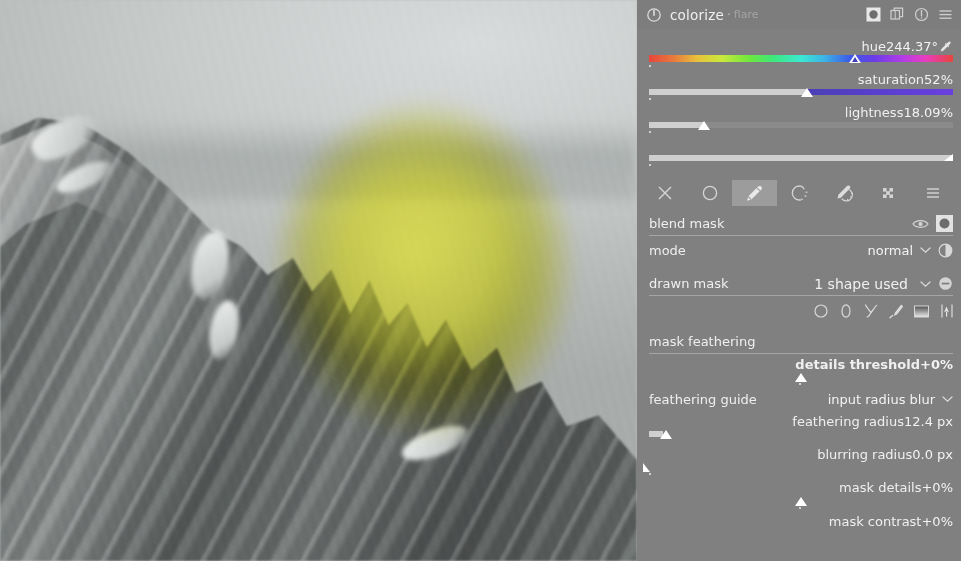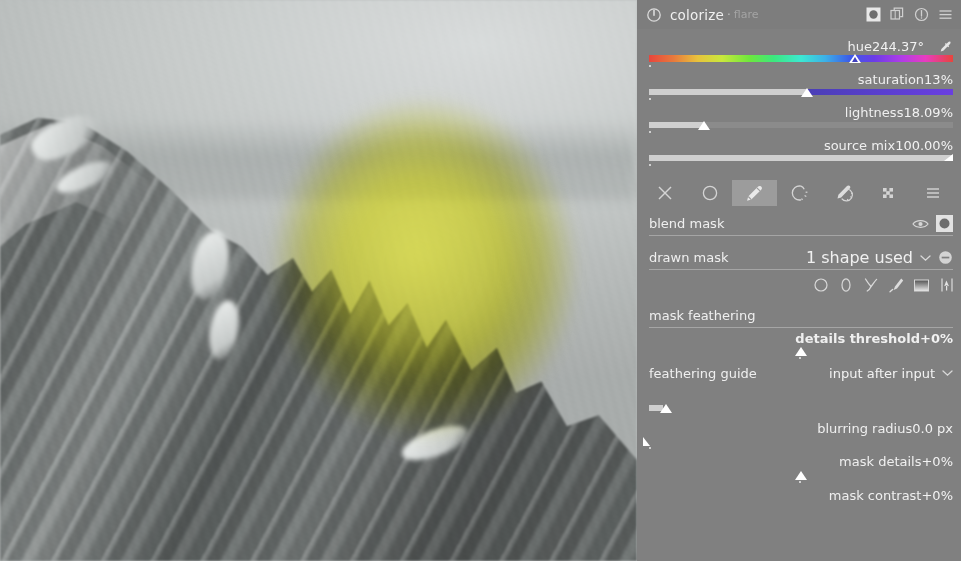--- a/index.html
+++ b/index.html
@@ -213,21 +213,21 @@
   .sec-row {
     display: flex; align-items: center;
     height: 22px;
     margin: 6px 8px 0 12px;
     border-bottom: 1px solid #a5a5a5;
     padding-bottom: 2px;
     justify-content: center;
   }
   .sec-row .sec-lbl { font-size: 13px; color: #efefef; }
   .sec-row .sp { flex: 1; }
-  .sec-row .sec-val { font-size: 16px; color: #f0f0f0; }
+  .sec-row .sec-val { font-size: 14px; color: #f0f0f0; margin-right: 5px; }
   .sec-ico { margin-left: 7px; opacity: .9; display: flex; align-items: center; }
   .sec-ico.boxed {
     background: #e6e6e6; width: 17px; height: 17px;
     display: flex; align-items: center; justify-content: center;
   }
 
   
   .combo-row {
     display: flex; align-items: center;
     height: 24px;
@@ -315,39 +315,39 @@
           <line x1="1.5" y1="11.2" x2="13.5" y2="11.2" stroke="#dcdcdc" stroke-width="1.3"></line>
         </svg>
       </span>
     </div>
 
     <div class="divider-sp"></div>
 
     <div class="slider">
       <div class="row">
         <span class="lbl">hue</span>
-        <span style="display:flex;align-items:center;gap:15px;">
+        <span style="display:flex;align-items:center;gap:1px;">
           <span class="val">244.37°</span>
           <span>
             <svg width="14" height="14" viewBox="0 0 14 14">
               <path d="M11.8 2.2 a1.9 1.9 0 0 0-2.7 0 L7.6 3.7 l-.7-.7 -1 1 .7.7 -4.2 4.2 -.7 2.6 2.6-.7 4.2-4.2 .7.7 1-1 -.7-.7 1.5-1.5 a1.9 1.9 0 0 0 0-2.7 z" fill="#e6e6e6"></path>
             </svg>
           </span>
         </span>
       </div>
       <div class="track hue-track">
         <span class="knob hue-knob" style="left:67.9%;bottom:-1px;"></span>
       </div>
       <span class="dot"></span>
     </div>
 
     <div class="slider">
       <div class="row">
         <span class="lbl">saturation</span>
-        <span class="val">13%</span>
+        <span class="val">52%</span>
       </div>
       <div class="track sat-track">
         <span class="fill" style="width:52%;"></span>
         <span class="rest sat-rest" style="left:52%;"></span>
         <span class="knob" style="left:52%;bottom:-2px;"></span>
       </div>
       <span class="dot"></span>
     </div>
 
     <div class="slider">
@@ -356,24 +356,20 @@
         <span class="val">18.09%</span>
       </div>
       <div class="track">
         <span class="fill" style="width:18.09%;"></span>
         <span class="knob" style="left:18.09%;bottom:-2px;"></span>
       </div>
       <span class="dot"></span>
     </div>
 
     <div class="slider">
-      <div class="row">
-        <span class="lbl">source mix</span>
-        <span class="val">100.00%</span>
-      </div>
       <div class="track mix-track">
         <span class="fill mix-fill" style="width:100%;"></span>
         <span class="corner-mark"></span>
       </div>
       <span class="dot"></span>
     </div>
 
     <div class="mask-toolbar">
       <div class="mt-btn">
         <svg width="20" height="20" viewBox="0 0 20 20">
@@ -439,20 +435,36 @@
         </svg>
       </span>
       <span class="sec-ico boxed">
         <svg width="17" height="17" viewBox="0 0 17 17">
           <rect x="0" y="0" width="17" height="17" fill="#ededed"></rect>
           <circle cx="8.5" cy="8.5" r="5" fill="#6b6b6b"></circle>
         </svg>
       </span>
     </div>
 
+    <div class="combo-row">
+      <span class="c-lbl">mode</span>
+      <span class="sp"></span>
+      <span class="c-val">normal</span>
+      <span class="chev">
+        <svg width="11" height="8" viewBox="0 0 11 8">
+          <path d="M1 2 L5.5 6.2 L10 2" fill="none" stroke="#e2e2e2" stroke-width="1.3" stroke-linecap="round"></path>
+        </svg>
+      </span>
+      <span class="chev">
+        <svg width="15" height="15" viewBox="0 0 15 15">
+          <circle cx="7.5" cy="7.5" r="6.3" fill="none" stroke="#e2e2e2" stroke-width="1.2"></circle>
+          <path d="M7.5 1.2 a6.3 6.3 0 0 1 0 12.6 z" fill="#e2e2e2"></path>
+        </svg>
+      </span>
+    </div>
 
 
     <div class="sec-row" style="margin-top:12px;">
       <span class="sec-lbl">drawn mask</span>
       <span class="sp"></span>
       <span class="sec-val">1 shape used</span>
       <span class="sec-ico">
         <svg width="11" height="8" viewBox="0 0 11 8">
           <path d="M1 2 L5.5 6.2 L10 2" fill="none" stroke="#e2e2e2" stroke-width="1.3" stroke-linecap="round"></path>
         </svg>
@@ -521,29 +533,33 @@
       </div>
       <div class="track" style="background:transparent;">
         <span class="knob" style="left:50%;bottom:-2px;"></span>
       </div>
       <span class="dot" style="left:50%;"></span>
     </div>
 
     <div class="combo-row" style="margin-top:0;">
       <span class="c-lbl">feathering guide</span>
       <span class="sp"></span>
-      <span class="c-val">input after input</span>
+      <span class="c-val">input radius blur</span>
       <span class="chev">
         <svg width="11" height="8" viewBox="0 0 11 8">
           <path d="M1 2 L5.5 6.2 L10 2" fill="none" stroke="#e2e2e2" stroke-width="1.3" stroke-linecap="round"></path>
         </svg>
       </span>
     </div>
 
     <div class="slider" style="height:32px;">
+      <div class="row">
+        <span class="lbl">feathering radius</span>
+        <span class="val">12.4 px</span>
+      </div>
       <div class="track" style="background:transparent;">
         <span class="fill" style="width:4.5%;bottom:0;"></span>
         <span class="knob" style="left:5.5%;bottom:-2px;"></span>
       </div>
     </div>
 
     <div class="slider" style="height:32px;">
       <div class="row">
         <span class="lbl">blurring radius</span>
         <span class="val">0.0 px</span>

